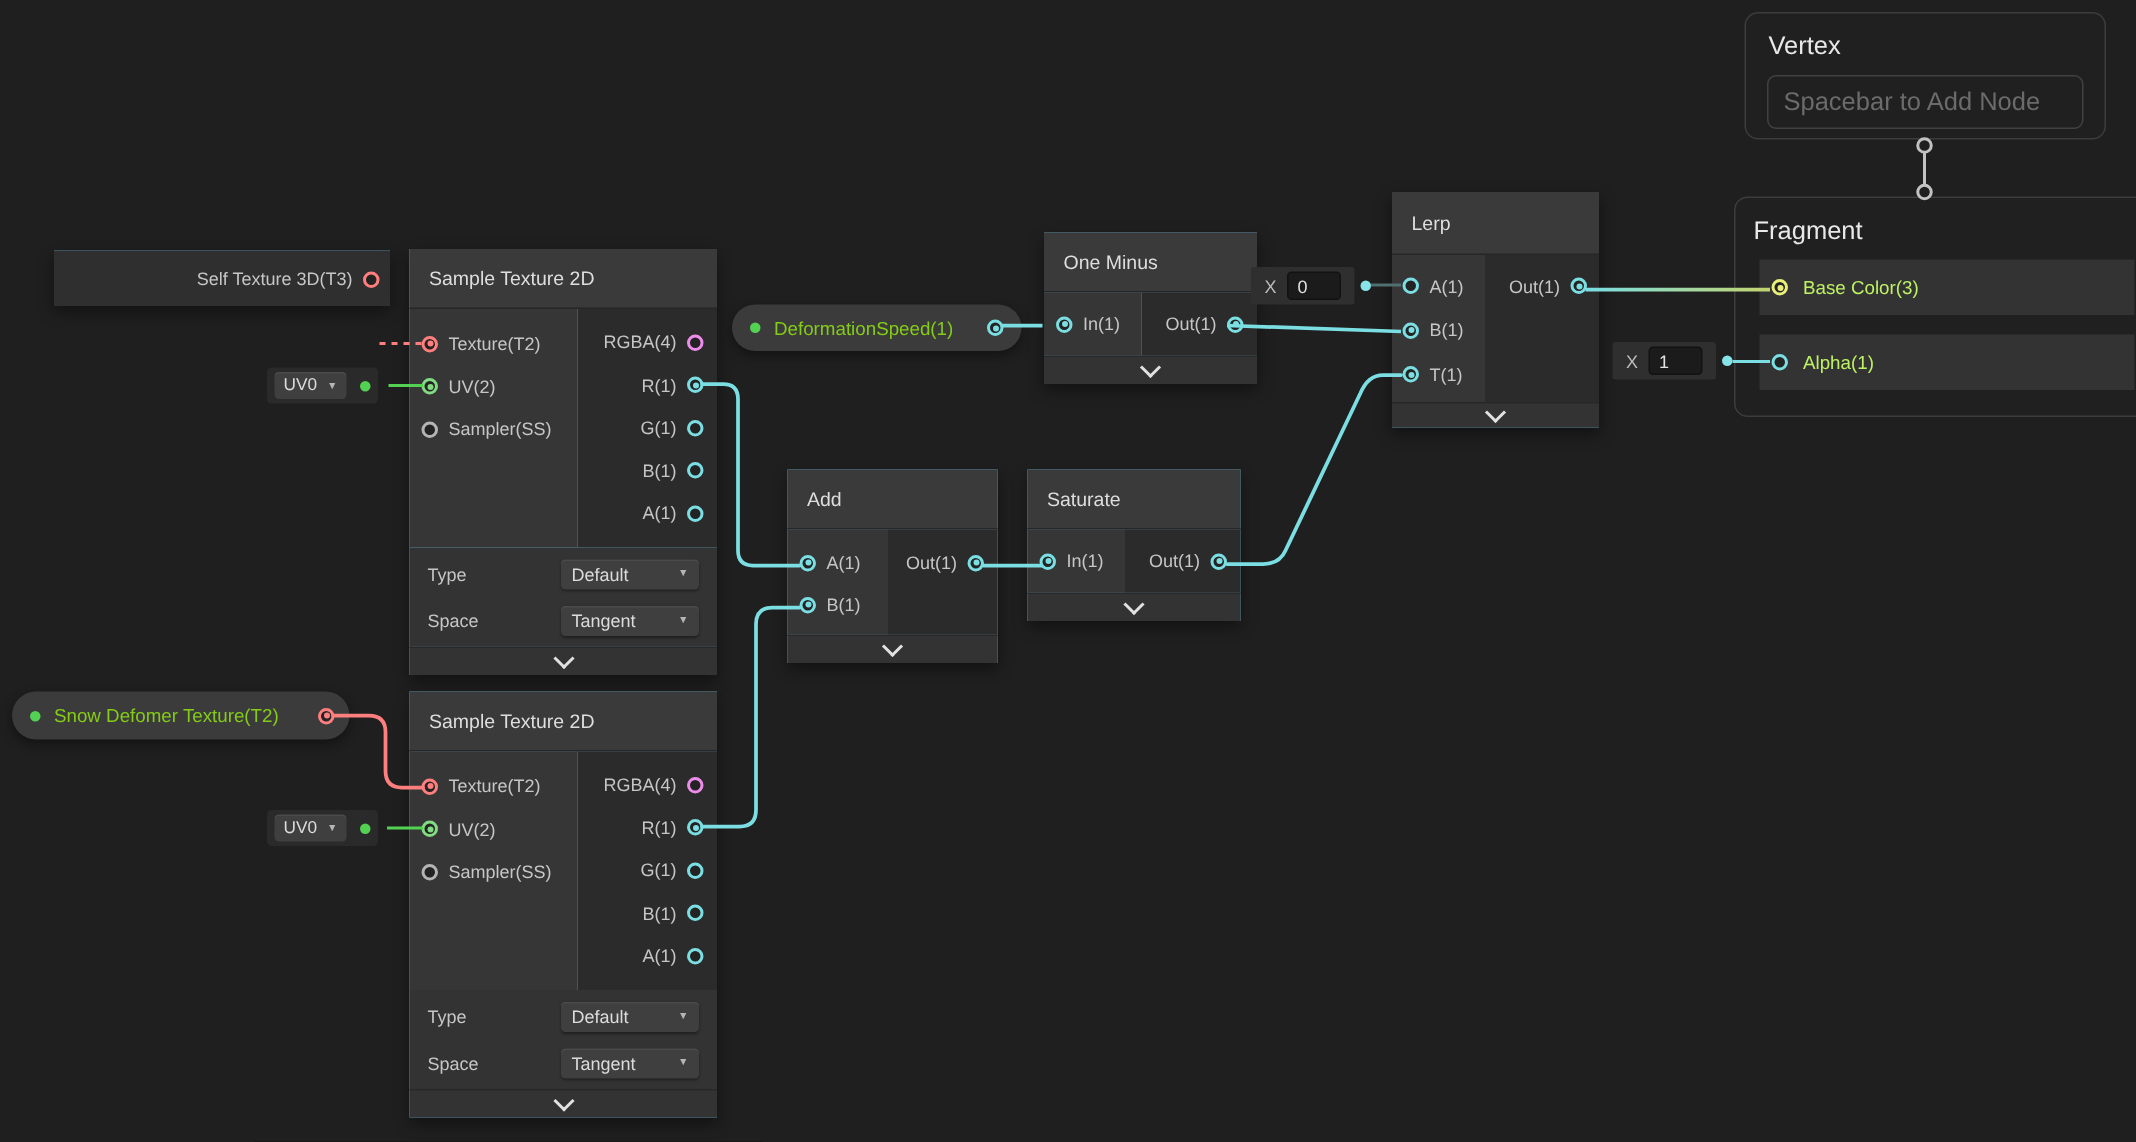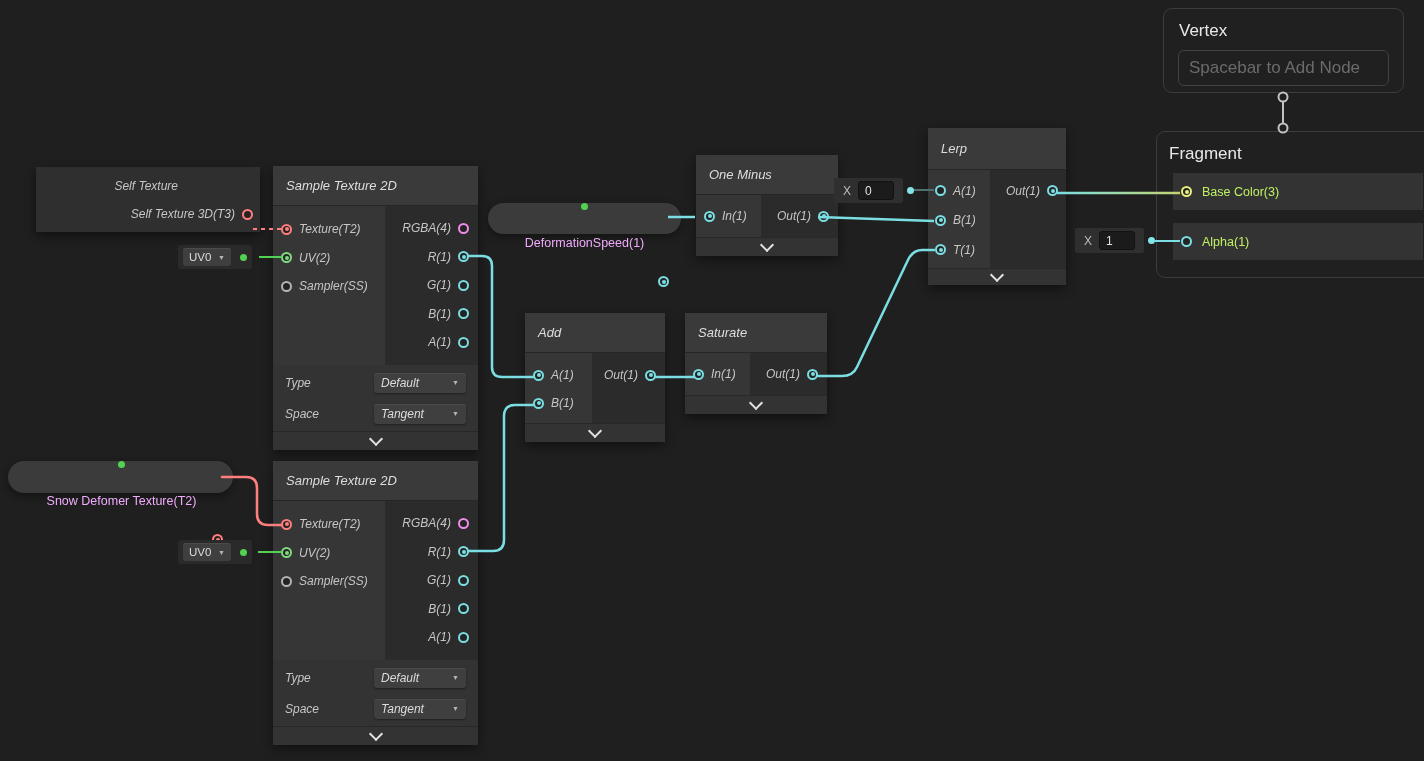--- a/index.html
+++ b/index.html
@@ -4,21 +4,21 @@
 <style>
   html,body{margin:0;padding:0;background:#161616;}
   #canvas{
     position:relative;width:1424px;height:761px;overflow:hidden;
     background:#1f1f1f;
     font-family:"Liberation Sans",sans-serif;
     -webkit-font-smoothing:antialiased;
   }
   
   .node{position:absolute;background:#7dd3fc;color:#c6c6c6;font-size:12px;
-        box-shadow:0 4px 10px rgba(0,0,0,.45);font-style:italic;}
+        box-shadow:0 4px 10px rgba(0,0,0,.45);}
   .node-title{height:40px;background:#3a3a3a;display:flex;align-items:center;
         padding:0 13px;color:#dedede;font-size:13px;border-bottom:1px solid #262626;box-sizing:border-box;}
   .ports{display:flex;align-items:stretch;}
   .in-col{background:#363636;box-sizing:border-box;}
   .out-col{flex:1;background:#2b2b2b;box-sizing:border-box;}
   .prow{display:flex;align-items:center;gap:7px;}
   .prow.right{justify-content:flex-end;}
   .port{width:11px;height:11px;border:2px solid currentColor;border-radius:50%;
         box-sizing:border-box;background:#232323;position:relative;flex:none;}
   .port.connected::after{content:"";position:absolute;inset:1.5px;background:currentColor;border-radius:50%;}
@@ -29,22 +29,22 @@
   .ctl-row{height:31px;display:flex;align-items:center;justify-content:space-between;padding:0 12px;}
   .dropdown{width:92px;height:20px;background:#3f3f3f;border-radius:3px;display:flex;align-items:center;
         justify-content:space-between;padding:0 7px;color:#dcdcdc;box-sizing:border-box;
         box-shadow:inset 0 1px 0 #4b4b4b,0 1px 2px rgba(0,0,0,.4);}
   .dd-arrow{font-size:7px;color:#b5b5b5;line-height:1;}
   .collapse{background:#333333;border-top:1px solid #282828;display:flex;align-items:center;justify-content:center;box-sizing:border-box;}
   .chev{width:8px;height:8px;border-right:2px solid #e2e2e2;border-bottom:2px solid #e2e2e2;
         transform:rotate(45deg);margin-top:-5px;}
   
   .pill{position:absolute;background:#3b3b3b;border-radius:16px;height:31px;display:flex;
-        align-items:center;gap:26px;padding:0 12px;box-sizing:border-box;color:#f0abfc;
-        font-size:12.5px;box-shadow:0 3px 8px rgba(0,0,0,.4);flex-direction:column;}
+        align-items:center;gap:9px;padding:0 12px;box-sizing:border-box;color:#84cc16;
+        font-size:12.5px;box-shadow:0 3px 8px rgba(0,0,0,.4);}
   .pill-dot{width:7px;height:7px;border-radius:50%;background:#52d152;flex:none;}
   .pill .port{margin-left:auto;}
   
   .group{position:absolute;background:#202020;border:1px solid #3c3c3c;border-radius:9px;box-sizing:border-box;}
   .group-title{font-size:17px;color:#e8e8e8;padding:12px 15px 9px;}
   .ghost-input{margin:0 14px;height:34px;border:1px solid #414141;border-radius:6px;color:#6b6b6b;
         font-size:17px;display:flex;align-items:center;padding:0 10px;}
   .frag-row{margin:0 16px 13px;background:#333333;height:37px;display:flex;align-items:center;
         gap:10px;padding:0 8px;box-sizing:border-box;font-size:12.5px;color:#bef264;}
   
@@ -104,23 +104,20 @@
       <span>Base Color(3)</span>
     </div>
     <div class="frag-row">
       <span class="port c-cyan"></span>
       <span>Alpha(1)</span>
     </div>
   </div>
 
   <div class="node" style="left:36px;top:167px;width:224px;">
     <div style="background:#2f2f2f;padding:5px 0 4px;">
-      <div class="prow right" style="height:28px;padding-right:82px;">
-        <span class="lbl">Self Texture</span>
-      </div>
       <div class="prow right" style="height:28px;padding-right:7px;">
         <span class="lbl">Self Texture 3D(T3)</span>
         <span class="port c-red"></span>
       </div>
     </div>
   </div>
 
   <div class="node" style="left:273px;top:166px;width:205px;">
     <div class="node-title">Sample Texture 2D</div>
     <div class="ports" style="height:159px;">

